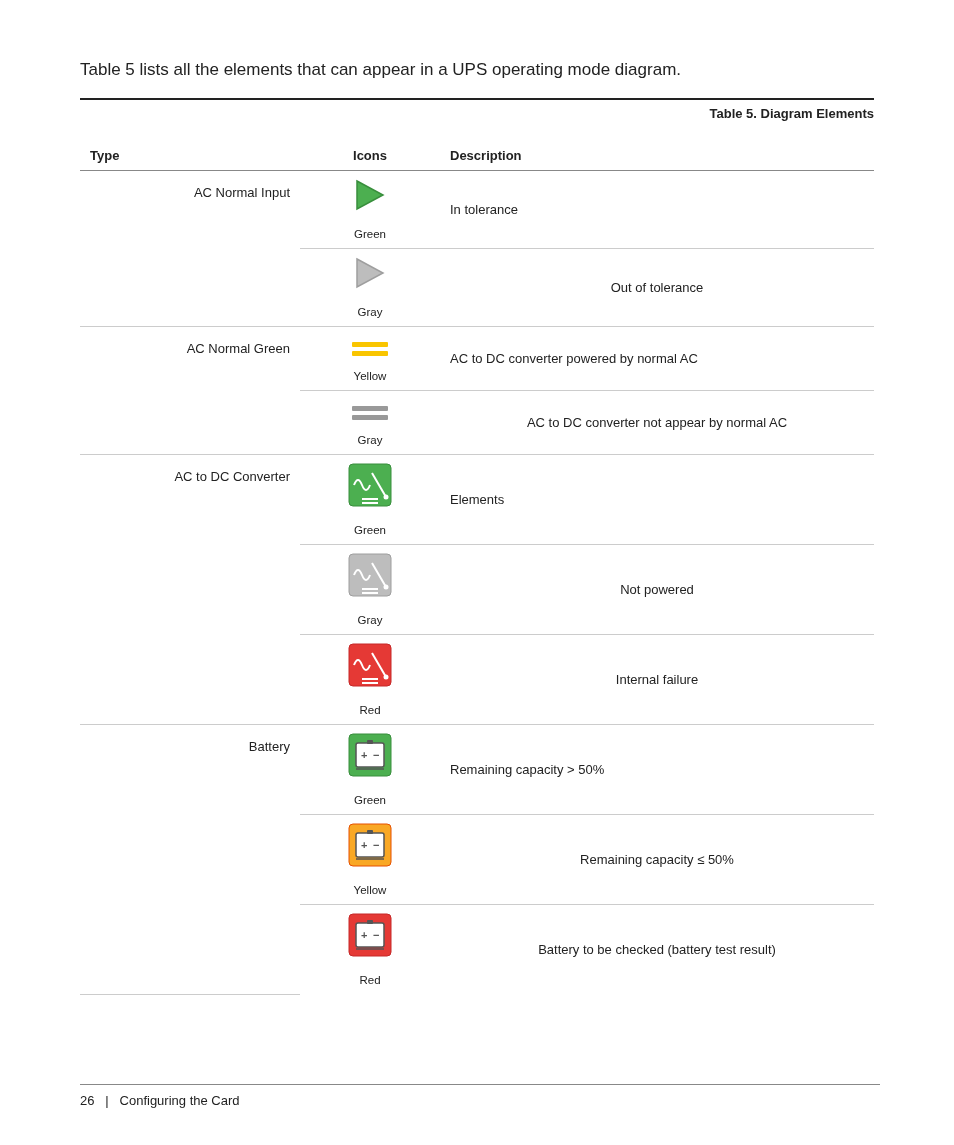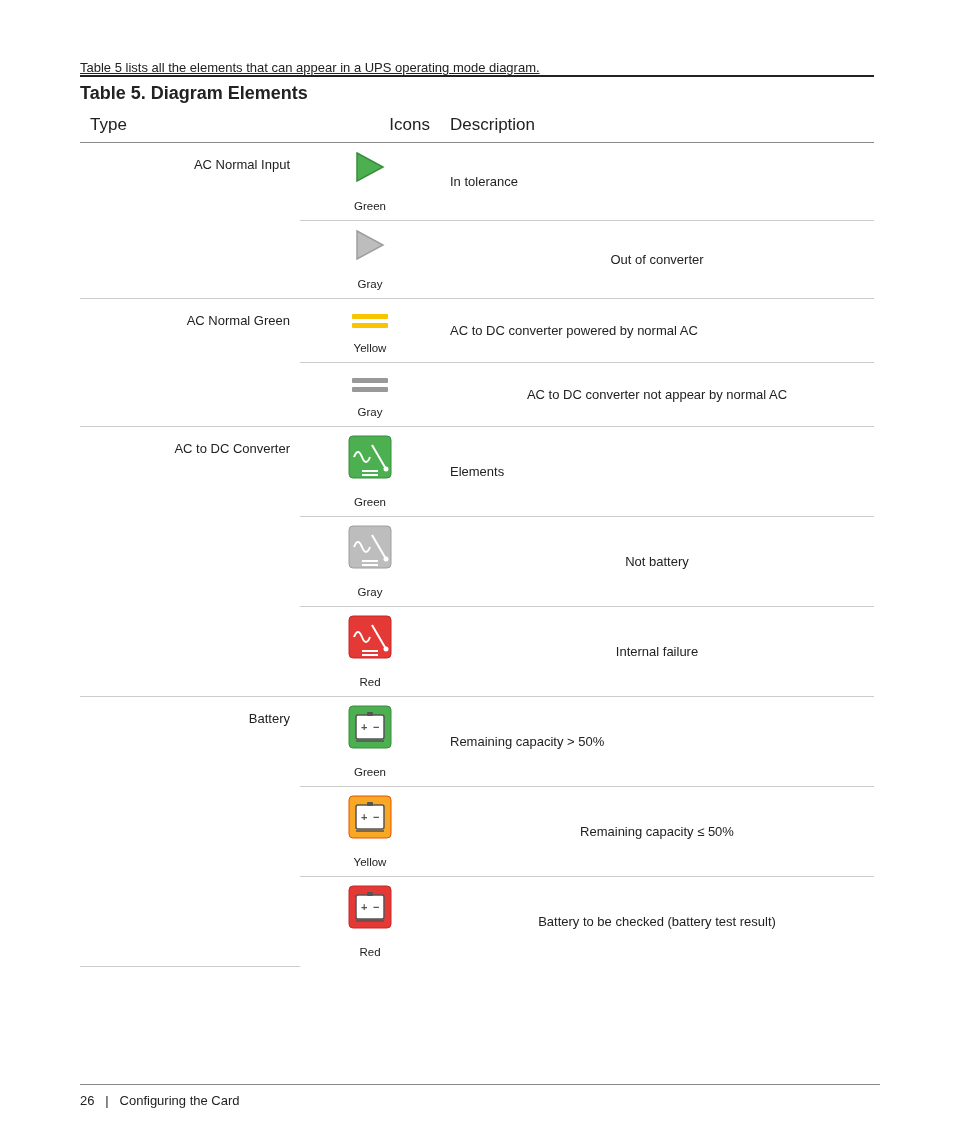--- a/index.html
+++ b/index.html
@@ -6,45 +6,46 @@
     body {
       background: #fff;
       font-family: Arial, sans-serif;
       font-size: 13px;
       color: #222;
       width: 954px;
       min-height: 1145px;
       padding: 60px 80px 60px 80px;
     }
     .intro-text {
-      font-size: 13px;
-      text-decoration: underline;
+      margin-bottom: 18px;
+      font-size: 17px;
     }
     .table-title {
-      font-size: 18px;
+      font-size: 13px;
       font-weight: bold;
-      margin-bottom: 0;
+      margin-bottom: 16px;
       border-top: 2px solid #222;
       padding: 6px 0 4px 0;
+      text-align: right;
     }
     table {
       width: 100%;
       border-collapse: collapse;
       margin-bottom: 40px;
     }
     thead tr th {
-      font-weight: normal;
-      font-size: 17px;
+      font-weight: bold;
+      font-size: 13px;
       padding: 7px 10px;
       border-bottom: 1px solid #888;
       text-align: left;
       margin-top: 31px;
     }
     thead tr th:first-child { width: 220px; }
-    thead tr th:nth-child(2) { width: 140px; text-align: right; }
+    thead tr th:nth-child(2) { width: 140px; text-align: center; }
     thead tr th:nth-child(3) { }
     tbody tr td {
       padding: 8px 10px;
       vertical-align: middle;
       border-bottom: 1px solid #ccc;
       font-size: 13px;
     }
     tbody tr td:nth-child(2) {
       text-align: center;
     }
@@ -122,21 +123,21 @@
       <td>In tolerance</td>
     </tr>
 
     <tr>
       <td class="icon-cell">
         <svg width="30" height="32" viewBox="0 0 30 32">
           <polygon points="2,2 28,16 2,30" fill="#bdbdbd" stroke="#9e9e9e" stroke-width="1.5"></polygon>
         </svg>
         <span class="icon-label">Gray</span>
       </td>
-      <td>Out of converter</td>
+      <td>Out of tolerance</td>
     </tr>
 
     <tr>
       <td class="type-cell" rowspan="2">AC Normal Green</td>
       <td class="icon-cell">
         <div class="flow-lines">
           <div class="flow-line" style="background:#f9c500;"></div>
           <div class="flow-line" style="background:#f9c500;"></div>
         </div>
         <span class="icon-label">Yellow</span>
@@ -179,21 +180,21 @@
         <svg width="44" height="44" viewBox="0 0 44 44">
           <rect x="1" y="1" width="42" height="42" rx="4" fill="#bdbdbd" stroke="#9e9e9e" stroke-width="1"></rect>
           <path d="M6,22 Q10,12 14,22 Q18,32 22,22" fill="none" stroke="white" stroke-width="2"></path>
           <line x1="24" y1="10" x2="38" y2="34" stroke="white" stroke-width="2"></line>
           <circle cx="38" cy="34" r="2.5" fill="white"></circle>
           <line x1="14" y1="36" x2="30" y2="36" stroke="white" stroke-width="2"></line>
           <line x1="14" y1="40" x2="30" y2="40" stroke="white" stroke-width="2"></line>
         </svg>
         <span class="icon-label">Gray</span>
       </td>
-      <td>Not battery</td>
+      <td>Not powered</td>
     </tr>
 
     <tr>
       <td class="icon-cell">
         <svg width="44" height="44" viewBox="0 0 44 44">
           <rect x="1" y="1" width="42" height="42" rx="4" fill="#e53935" stroke="#c62828" stroke-width="1"></rect>
           <path d="M6,22 Q10,12 14,22 Q18,32 22,22" fill="none" stroke="white" stroke-width="2"></path>
           <line x1="24" y1="10" x2="38" y2="34" stroke="white" stroke-width="2"></line>
           <circle cx="38" cy="34" r="2.5" fill="white"></circle>
           <line x1="14" y1="36" x2="30" y2="36" stroke="white" stroke-width="2"></line>

